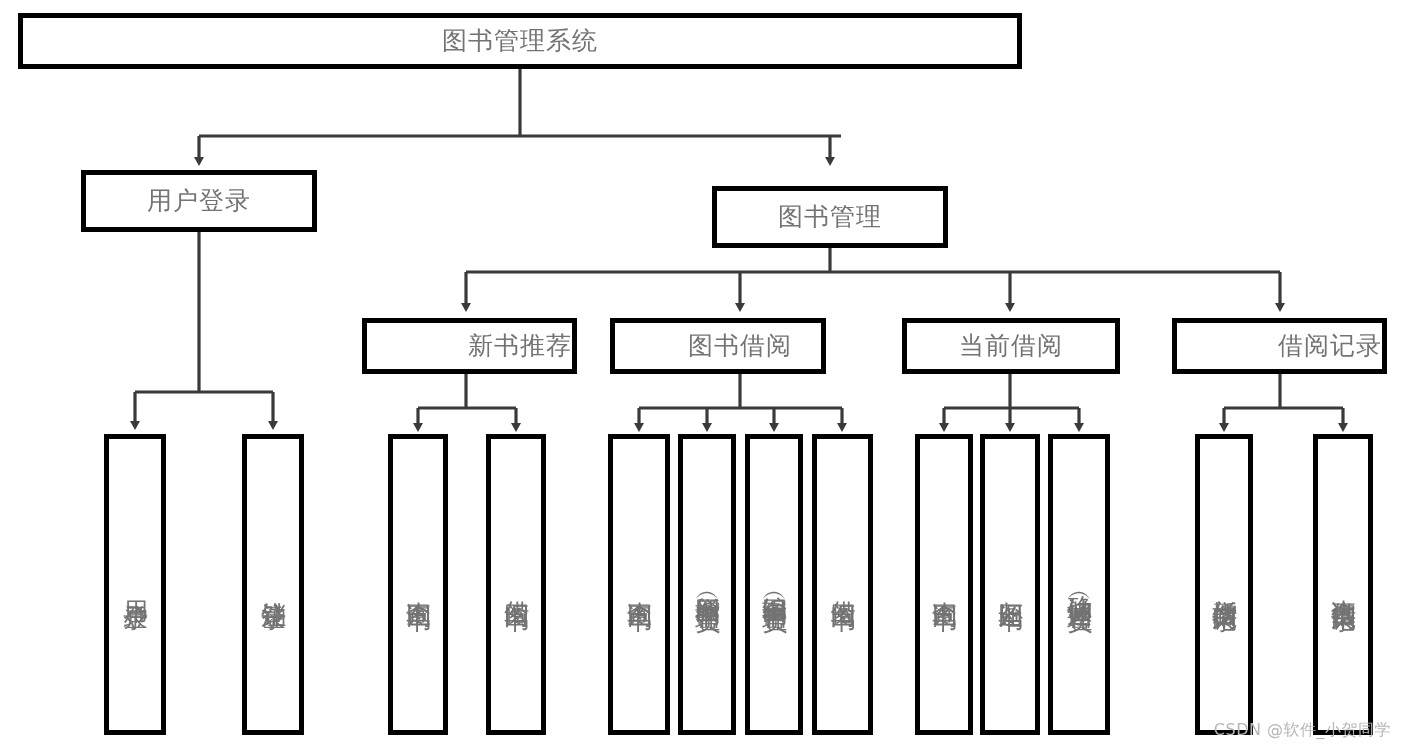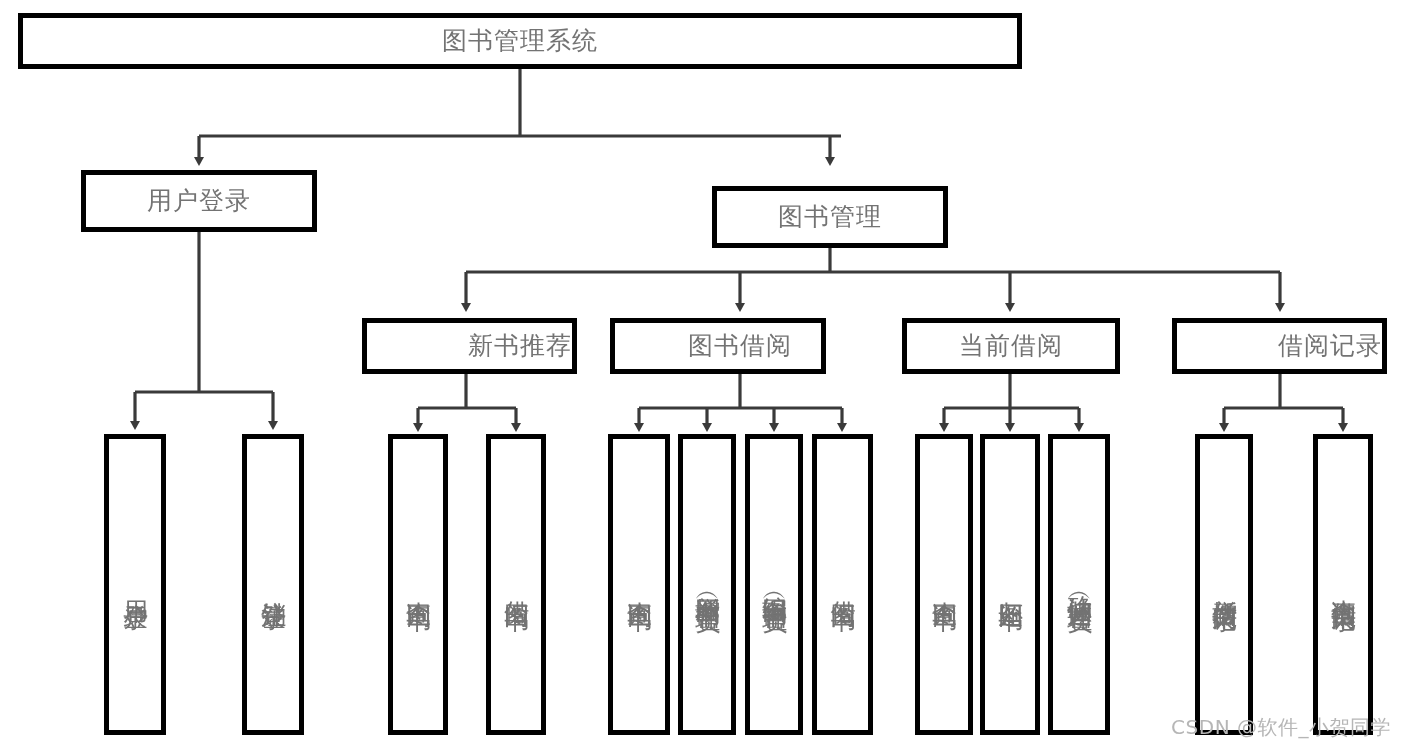--- a/index.html
+++ b/index.html
@@ -55,21 +55,21 @@
     left: 0;
     top: 0;
     width: 1405px;
     height: 747px;
     pointer-events: none;
   }
   .watermark {
     position: absolute;
     right: 14px;
     bottom: 6px;
-    font-size: 20px;
+    font-size: 16px;
     color: #b6b6b6;
     letter-spacing: 0.5px;
     white-space: nowrap;
   }
 </style>
 </head>
 <body>
 
 <div id="canvas">
 

